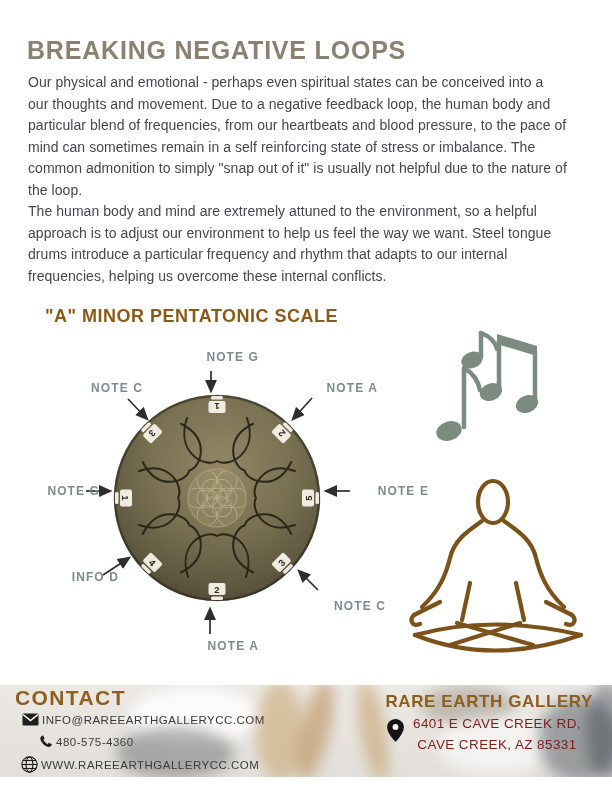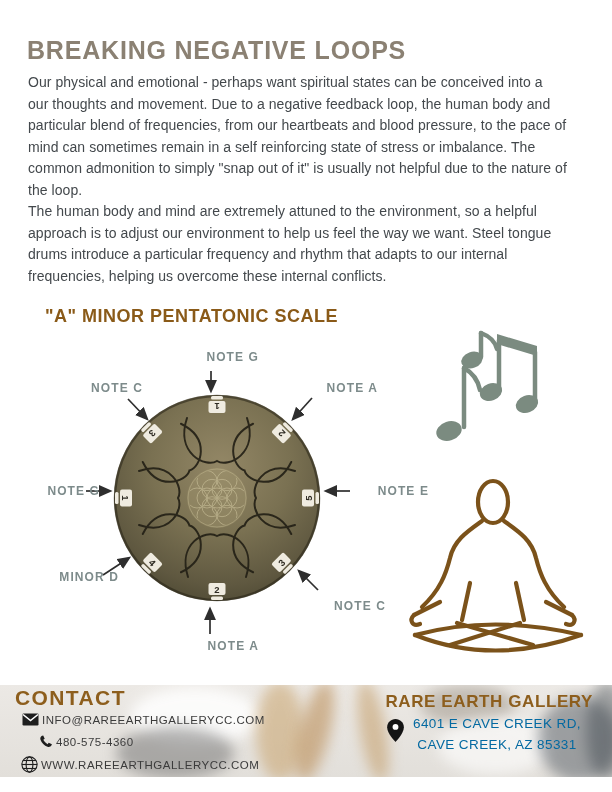--- a/index.html
+++ b/index.html
@@ -19,33 +19,33 @@
   .footer{position:absolute;left:0;top:685px;width:612px;height:92px;overflow:hidden;
           background:linear-gradient(#ece9e5,#e2dfda);}
   .blob{position:absolute;border-radius:50%;filter:blur(7px);}
   .contact-heading{position:absolute;left:15px;top:686px;font-size:21px;font-weight:bold;
                    letter-spacing:1.4px;color:#8d5e1d;white-space:nowrap;}
   .contact-row{position:absolute;display:flex;align-items:center;gap:3px;
                font-size:11.5px;letter-spacing:0.5px;color:#3b3b3b;white-space:nowrap;}
   .gallery-name{position:absolute;right:19px;top:692px;font-size:17px;font-weight:bold;
                 letter-spacing:0.6px;color:#8d5e1d;white-space:nowrap;}
   .address{position:absolute;right:31px;top:713px;display:flex;align-items:flex-start;gap:9px;}
-  .address .lines{text-align:center;font-size:13.5px;letter-spacing:0.4px;color:#0369a1;
+  .address .lines{text-align:center;font-size:13.5px;letter-spacing:0.4px;color:#7f1d1d;
                   line-height:21px;white-space:nowrap;}
   .pin-wrap{padding-top:6px;}
 </style>
 </head>
 <body>
 
 <div class="page">
 
   <div class="title">BREAKING NEGATIVE LOOPS</div>
 
   <div class="intro">
-    <div>Our physical and emotional - perhaps want spiritual states can be conceived into a</div>
+    <div>Our physical and emotional - perhaps even spiritual states can be conceived into a</div>
     <div>our thoughts and movement. Due to a negative feedback loop, the human body and</div>
     <div>particular blend of frequencies, from our heartbeats and blood pressure, to the pace of</div>
     <div>mind can sometimes remain in a self reinforcing state of stress or imbalance. The</div>
     <div>common admonition to simply "snap out of it" is usually not helpful due to the nature of</div>
     <div>the loop.</div>
     <div>The human body and mind are extremely attuned to the environment, so a helpful</div>
     <div>approach is to adjust our environment to help us feel the way we want. Steel tongue</div>
     <div>drums introduce a particular frequency and rhythm that adapts to our internal</div>
     <div>frequencies, helping us overcome these internal conflicts.</div>
   </div>
@@ -177,21 +177,21 @@
       <line x1="318" y1="260" x2="299" y2="241"></line>
       <line x1="210" y1="304" x2="210" y2="279"></line>
     </g>
   </svg>
 
   <div class="note-label" style="left:167px;top:350px;">NOTE G</div>
   <div class="note-label" style="left:51px;top:381px;">NOTE C</div>
   <div class="note-label" style="left:286px;top:381px;">NOTE A</div>
   <div class="note-label" style="left:8px;top:484px;">NOTE G</div>
   <div class="note-label" style="left:337px;top:484px;">NOTE E</div>
-  <div class="note-label" style="left:27px;top:570px;">MINOR D</div>
+  <div class="note-label" style="left:27px;top:570px;">INFO D</div>
   <div class="note-label" style="left:294px;top:599px;">NOTE C</div>
   <div class="note-label" style="left:167px;top:639px;">NOTE A</div>
 
   <svg class="abs" style="left:420px;top:326px;" width="125" height="125" viewBox="0 0 125 125">
     <g fill="#7b8b80" stroke="#7b8b80" stroke-linecap="round">
 
       <ellipse cx="52" cy="34" rx="11" ry="8" transform="rotate(-20 52 34)" stroke="none"></ellipse>
       <path d="M61 31 L61 7" fill="none" stroke-width="4.5"></path>
       <path d="M61 7 C 69 10 75 15 77 23" fill="none" stroke-width="4.5"></path>
 

